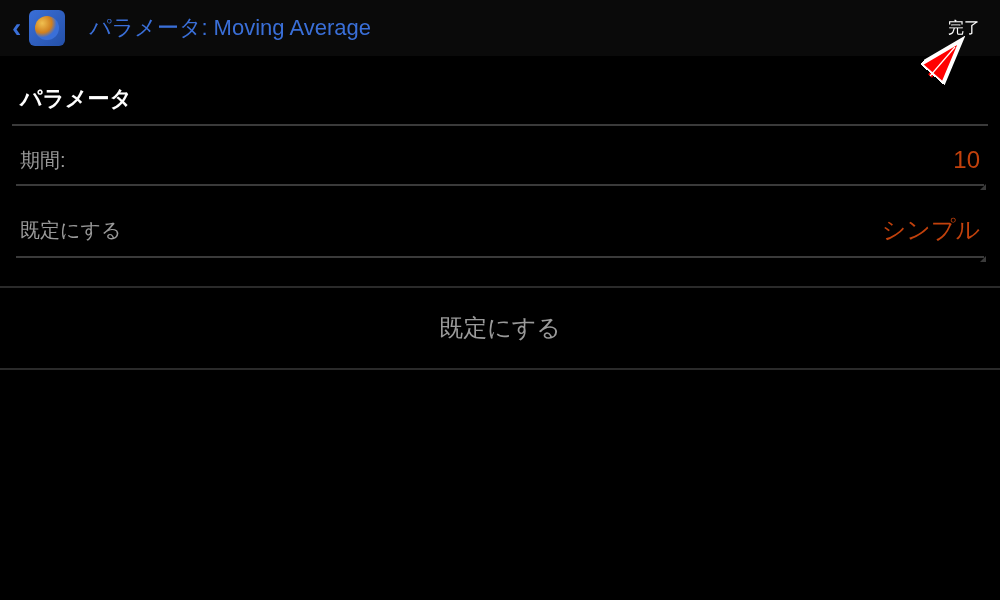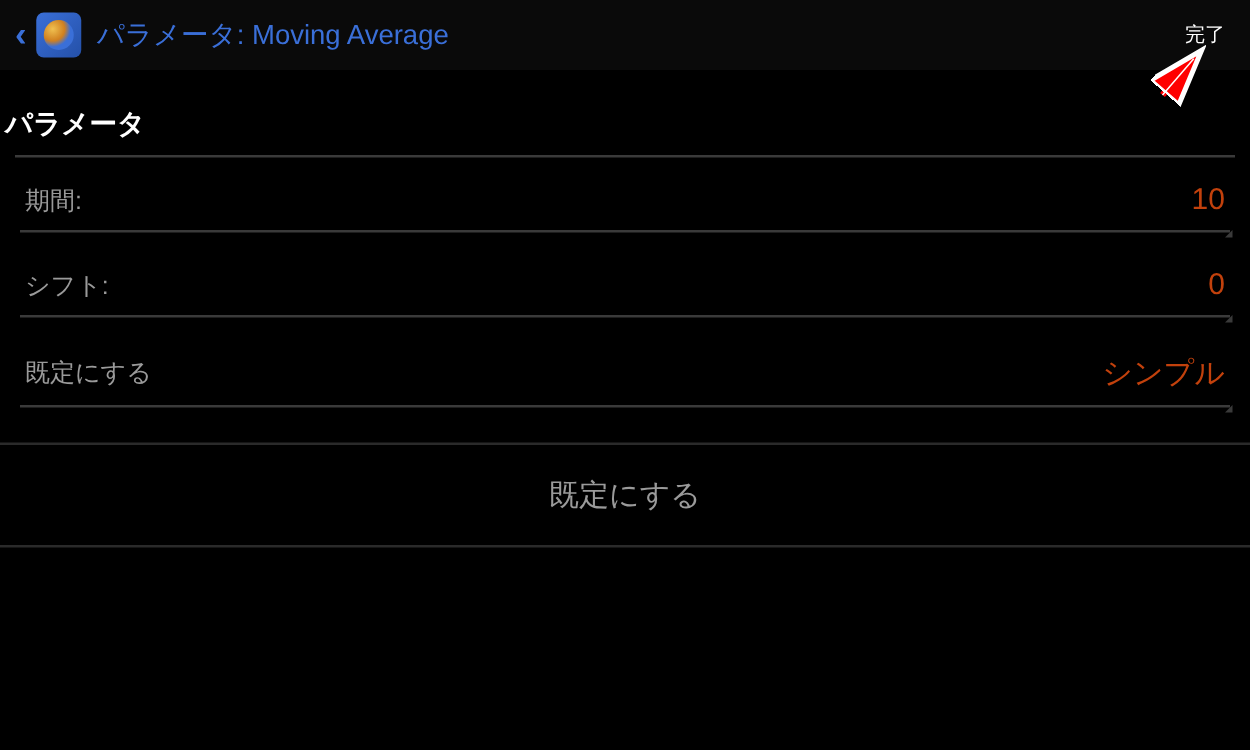--- a/index.html
+++ b/index.html
@@ -45,20 +45,21 @@
       width: 24px;
       height: 24px;
       border-radius: 50%;
       background: radial-gradient(circle at 30% 30%, #f0c050 0%, #d08020 40%, #3a6fd8 60%);
       position: relative;
     }
     .header-title {
       color: #3a6fd8;
       font-size: 22px;
       flex: 1;
+      margin-left: 12px;
     }
     .done-button {
       color: #ffffff;
       font-size: 16px;
       cursor: pointer;
       padding: 4px 8px;
     }
     .arrow-annotation {
       position: absolute;
       top: 36px;
@@ -66,21 +67,21 @@
       pointer-events: none;
       z-index: 10;
     }
     .content {
       padding: 28px 0 0 0;
     }
     .section-title {
       color: #ffffff;
       font-size: 22px;
       font-weight: bold;
-      padding: 0 20px 10px 4px;
+      padding: 0 20px 10px 20px;
     }
     .section-divider {
       height: 2px;
       background: #3a3a3a;
       margin: 0 12px;
     }
     .param-row {
       display: flex;
       justify-content: space-between;
       align-items: center;
@@ -158,25 +159,20 @@
 <div class="content">
   <div class="section-title">パラメータ</div>
   <div class="section-divider"></div>
 
   <div class="param-row">
     <span class="param-label">期間:</span>
     <span class="param-value">10</span>
     <div class="param-underline"></div>
   </div>
 
-  <div class="param-row">
-    <span class="param-label">シフト:</span>
-    <span class="param-value">0</span>
-    <div class="param-underline"></div>
-  </div>
 
   <div class="param-row">
     <span class="param-label">既定にする</span>
     <span class="param-value">シンプル</span>
     <div class="param-underline"></div>
   </div>
 
 
   <div class="full-divider"></div>
 

